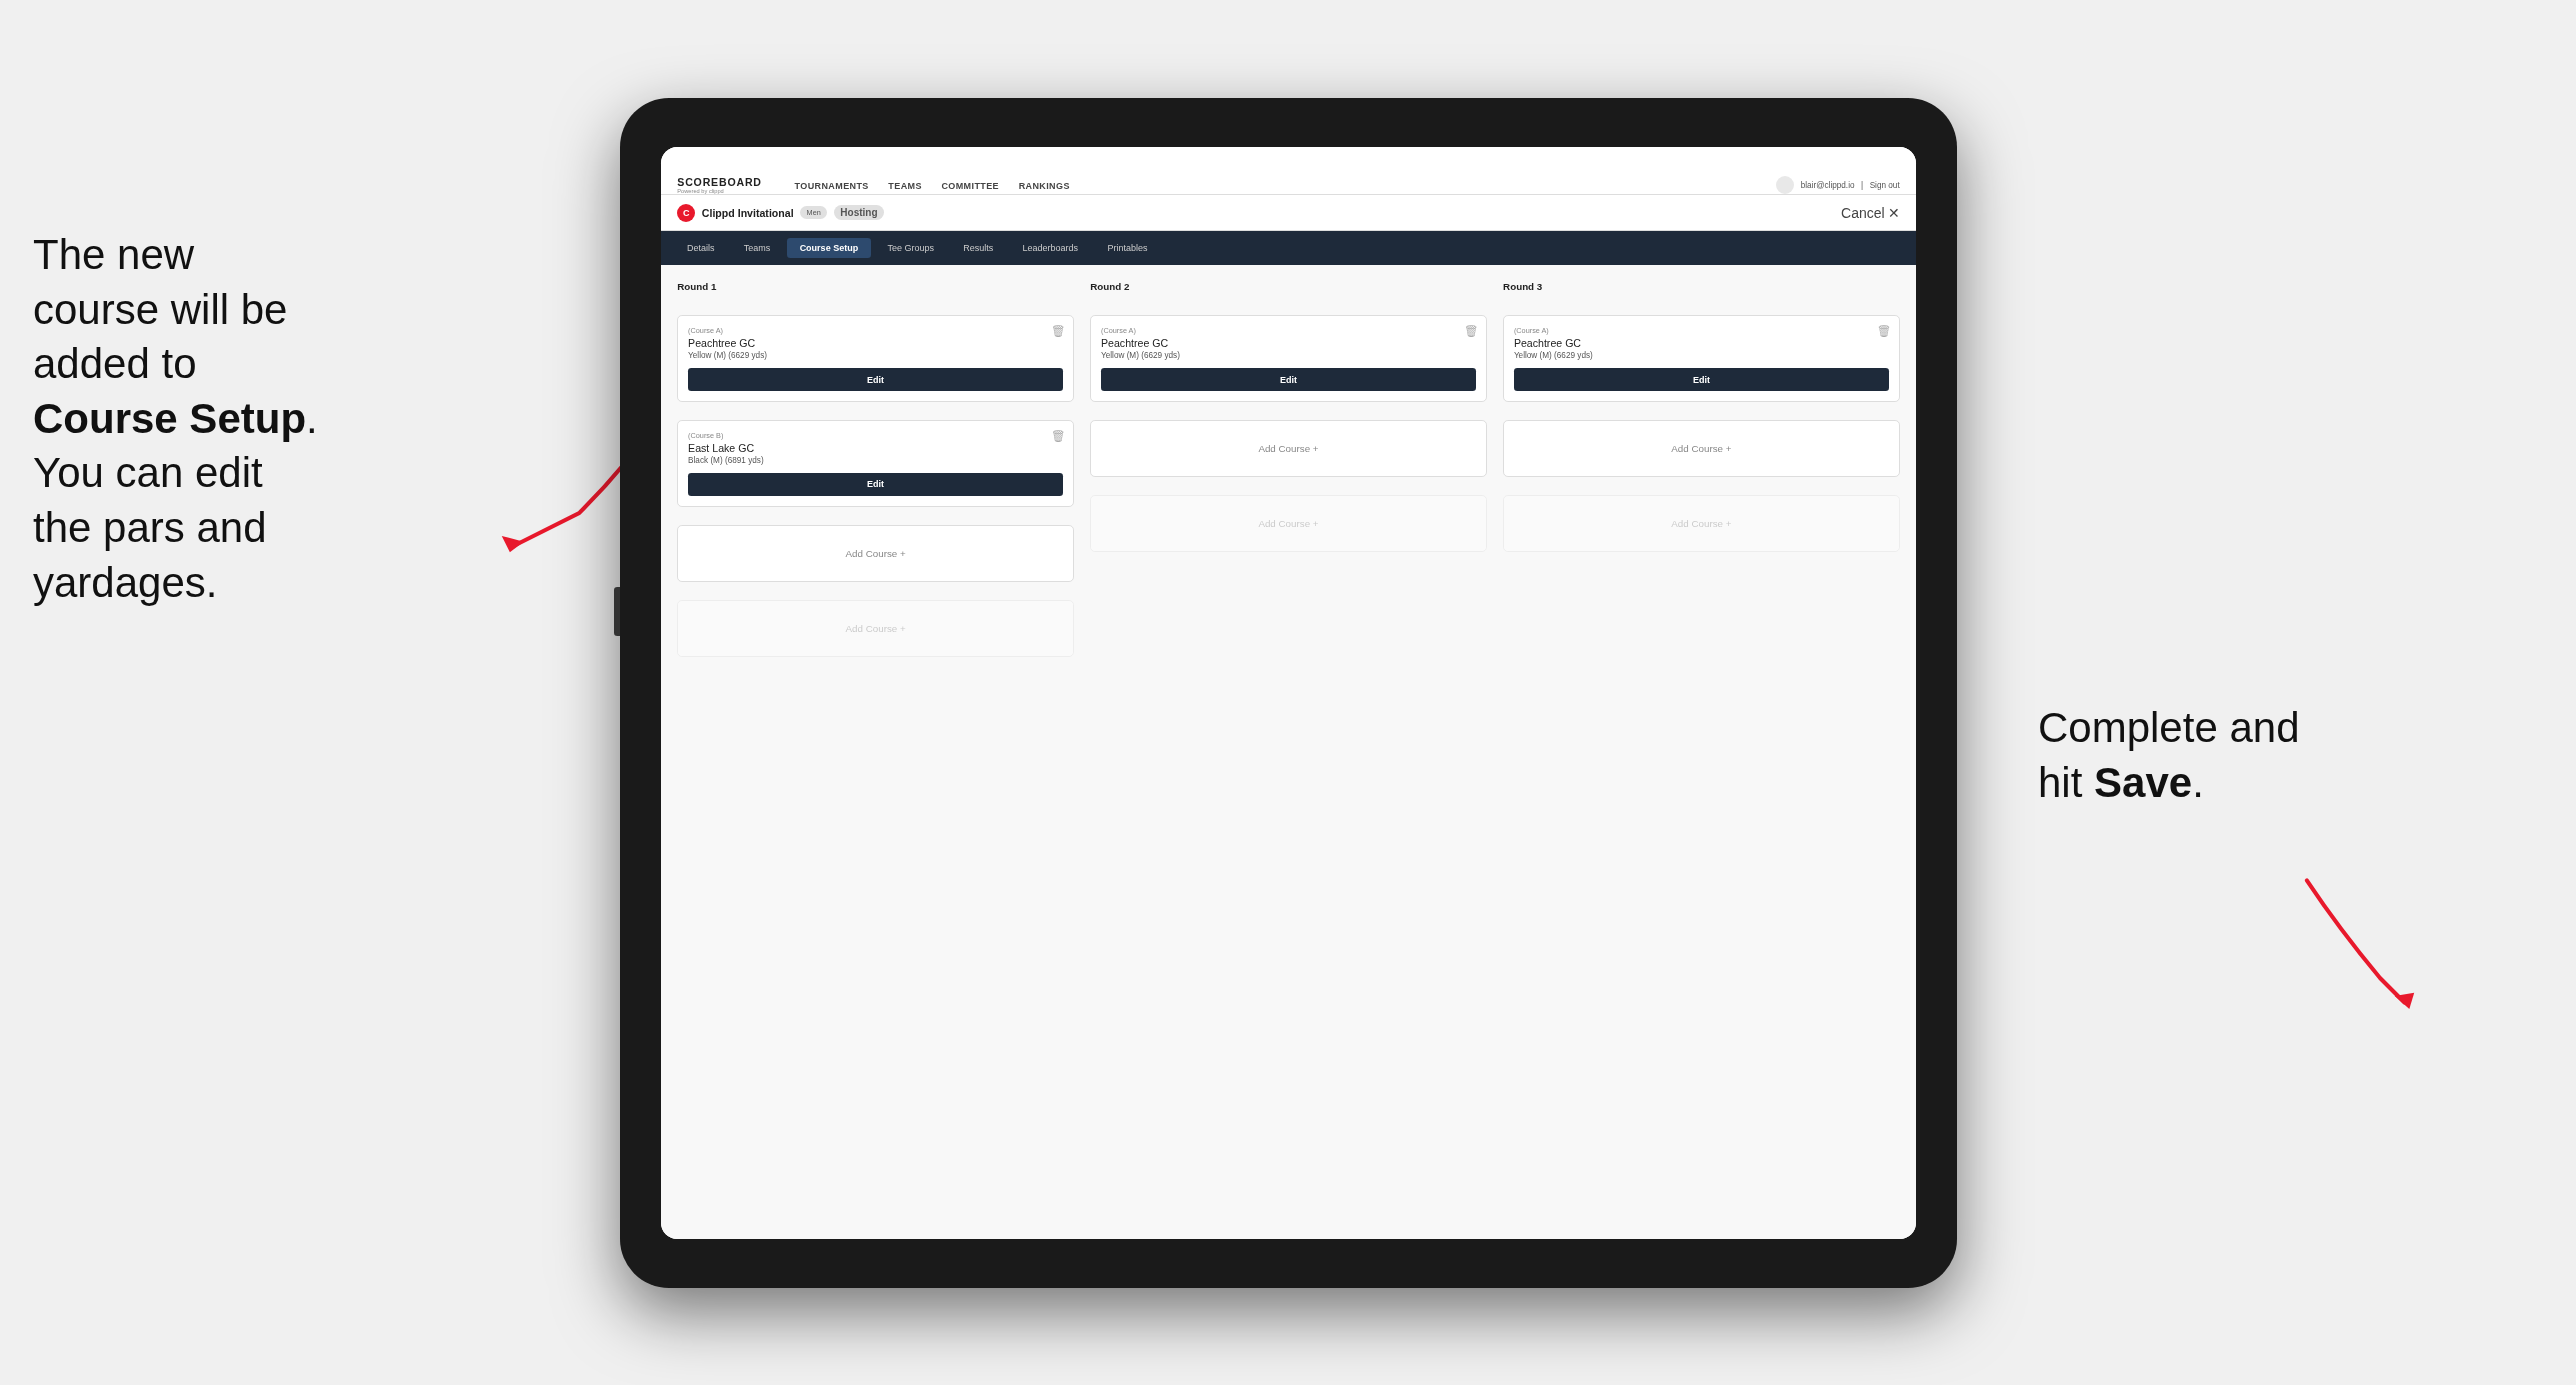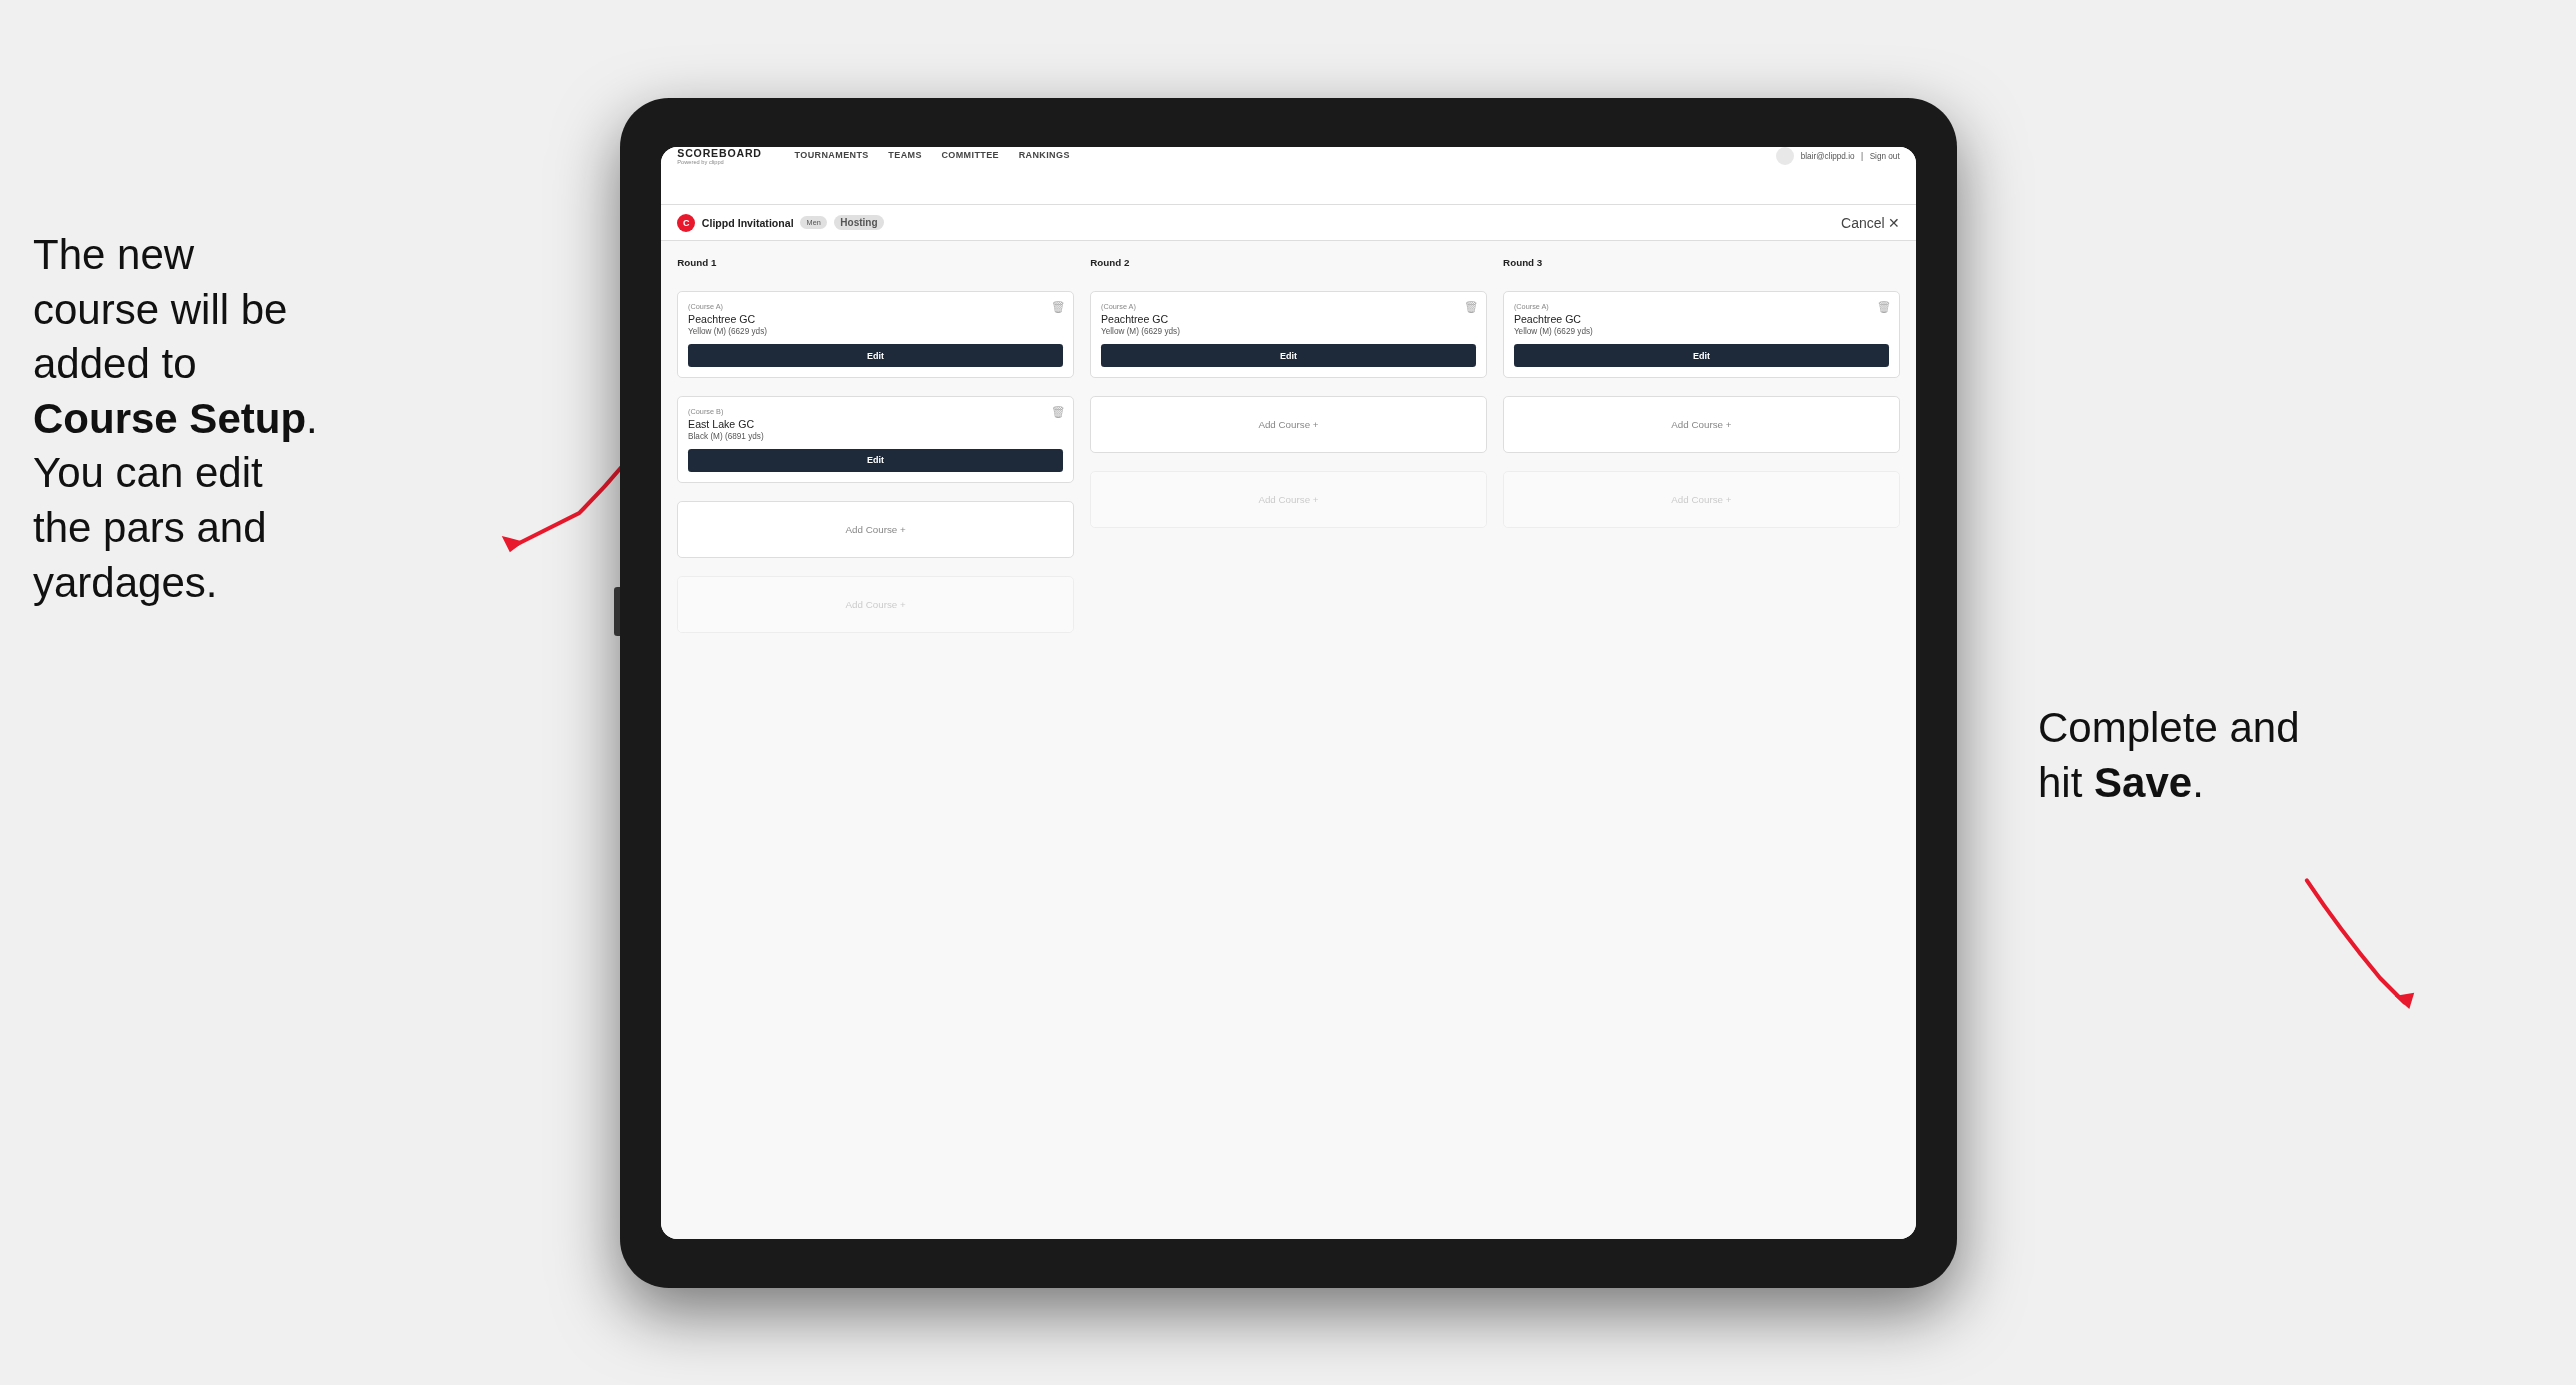--- a/index.html
+++ b/index.html
@@ -88,23 +88,23 @@
       width: 6.5px;
       height: 49px;
       background: #333;
       border-radius: 3.3px 0 0 3.3px;
     }
 
     
     .top-nav {
       background: #fff;
       border-bottom: 0.8px solid #ddd;
-      height: 58px;
-      display: flex;
-      align-items: flex-start;
+      height: 48px;
+      display: flex;
+      align-items: flex-end;
       padding: 0 16.3px;
       gap: 24.5px;
     }
 
     .scoreboard-logo {
       display: flex;
       flex-direction: column;
       margin-right: 8.2px;
     }
     .scoreboard-logo .logo-main {
@@ -398,20 +398,29 @@
         <span>Clippd Invitational</span>
         <span class="tournament-badge">Men</span>
         <span class="hosting-badge">Hosting</span>
       </div>
       <div class="cancel-btn">
         <span>Cancel</span>
         <span>✕</span>
       </div>
     </div>
 
+    <div class="sub-tabs">
+      <span class="sub-tab">Details</span>
+      <span class="sub-tab">Teams</span>
+      <span class="sub-tab active">Course Setup</span>
+      <span class="sub-tab">Tee Groups</span>
+      <span class="sub-tab">Results</span>
+      <span class="sub-tab">Leaderboards</span>
+      <span class="sub-tab">Printables</span>
+    </div>
 
     <div class="main-content">
       <div class="rounds-grid">
 
         <div class="round-column">
           <div class="round-title">Round 1</div>
 
           <div class="course-card">
             <div class="card-delete">🗑</div>
             <div class="course-label">(Course A)</div>

